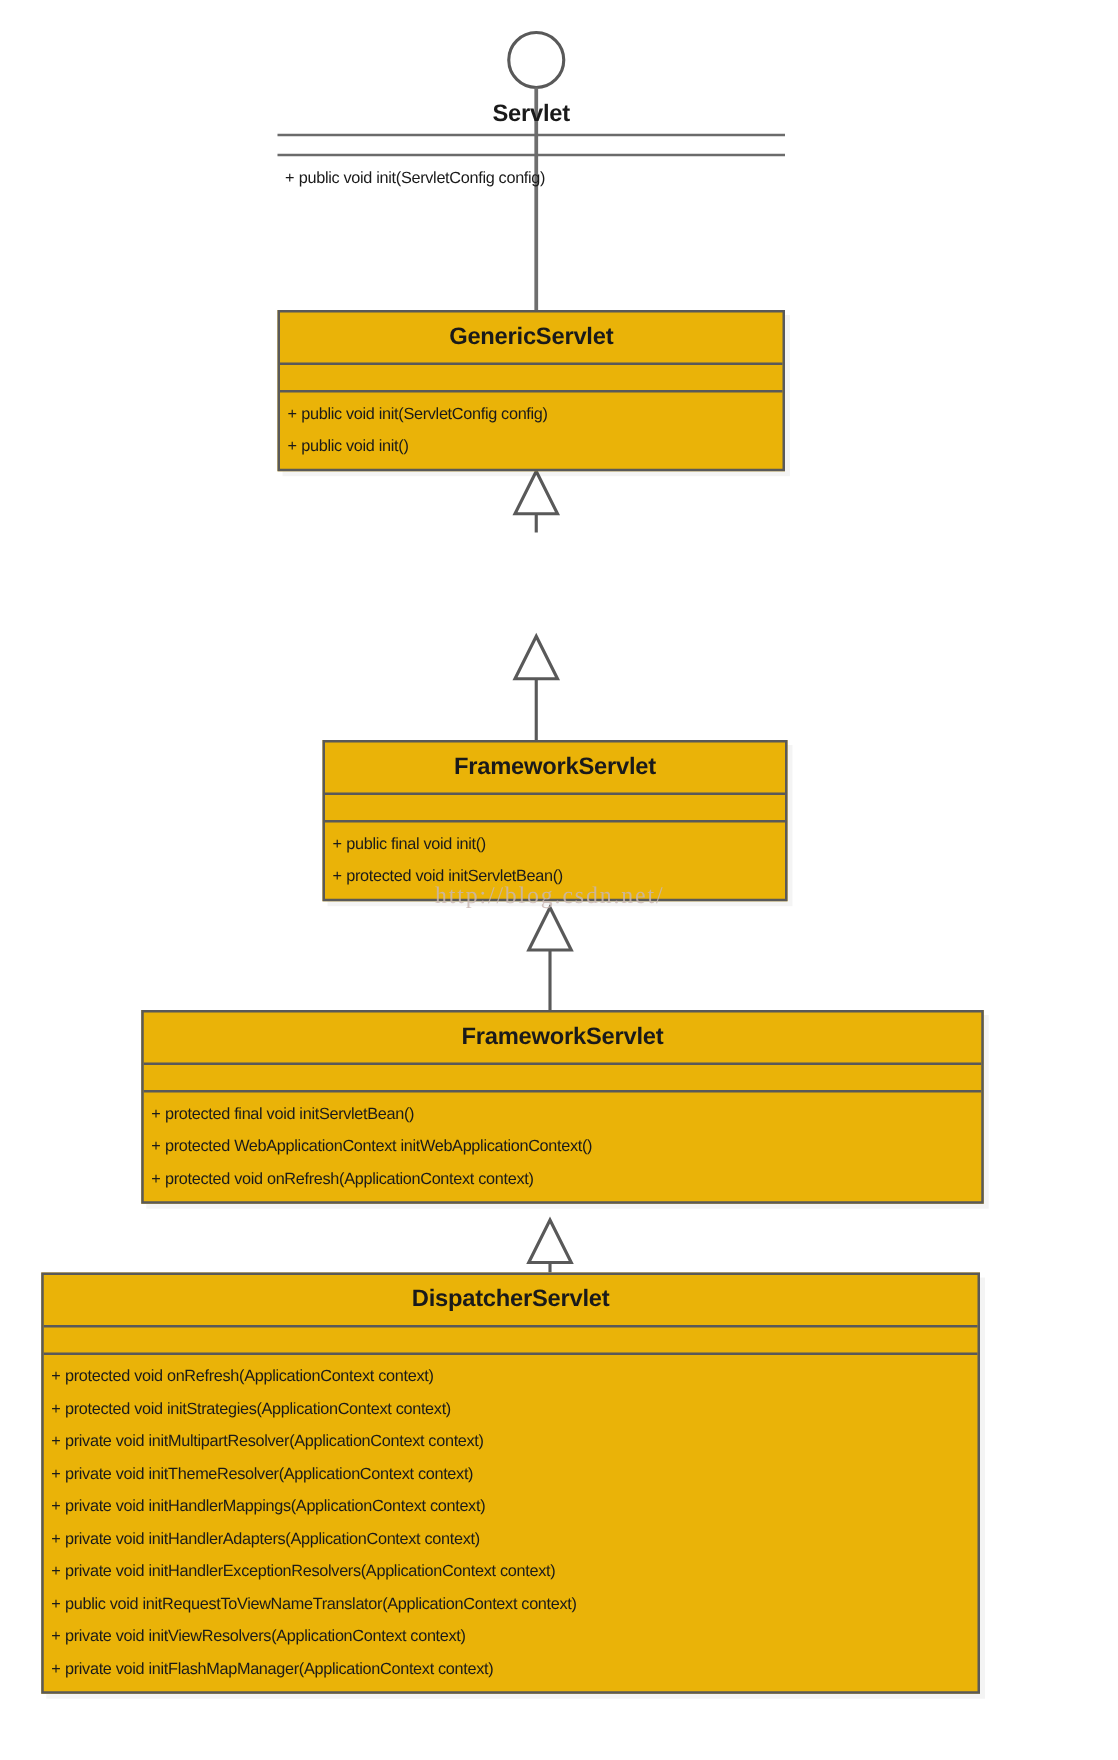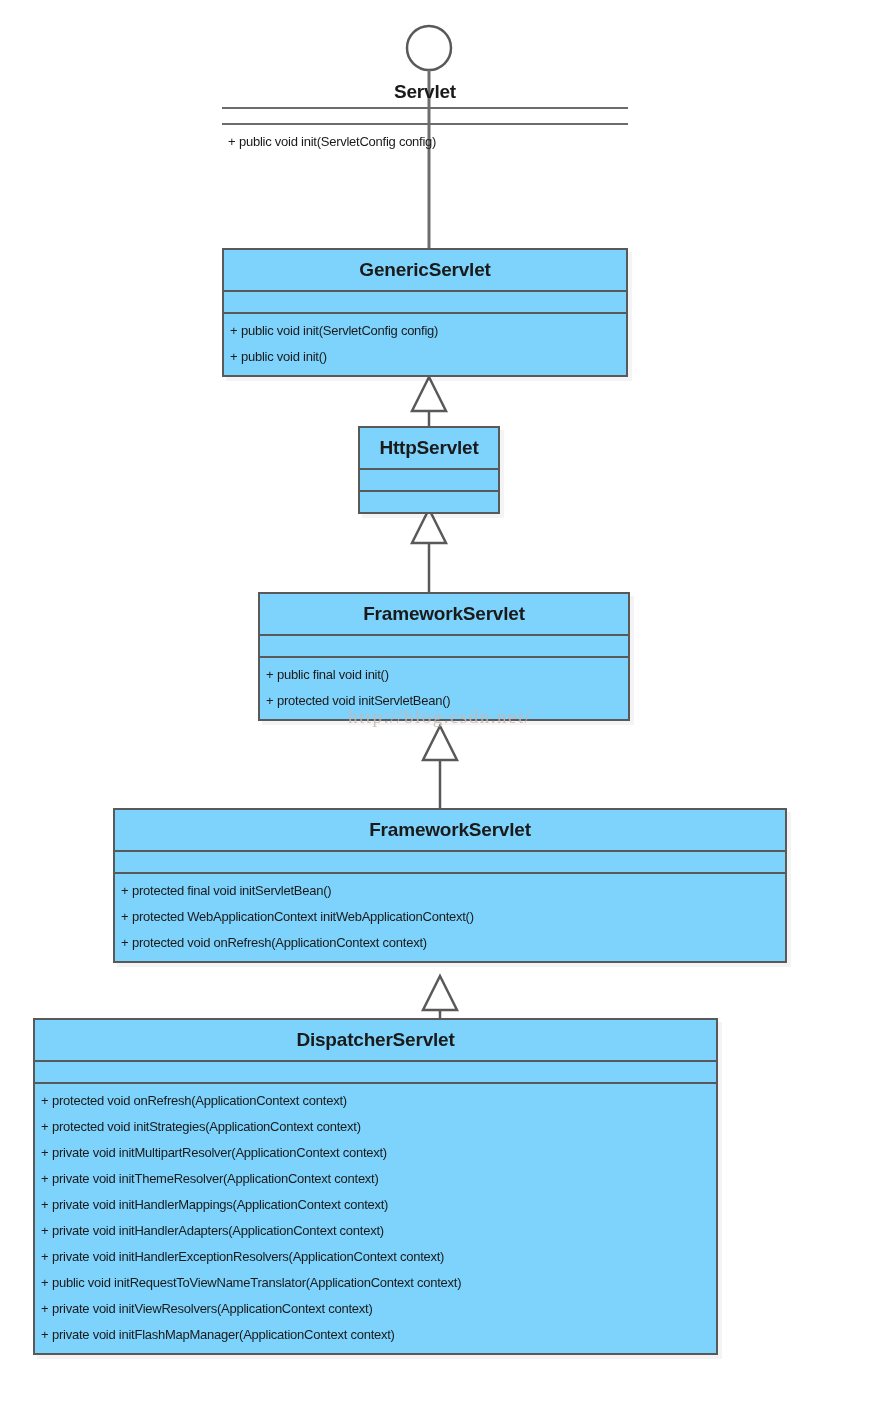--- a/index.html
+++ b/index.html
@@ -25,21 +25,21 @@
     left: 0;
     top: 0;
     width: 894px;
     height: 1408px;
     pointer-events: none;
   }
   
   .uml-class {
     position: absolute;
     box-sizing: border-box;
-    background: #7dd3fc;
+    background: #eab308;
     border: 2px solid #595959;
     box-shadow: 4px 4px 0 0 rgba(0,0,0,0.045);
     z-index: 2;
   }
   .uml-class.borderless {
     border: none;
     box-shadow: none;
     background: transparent;
   }
   .cls-name {
@@ -146,27 +146,20 @@
     <div class="cls-name">GenericServlet</div>
     <div class="compartment-sep"></div>
     <div class="cls-attrs"></div>
     <div class="compartment-sep"></div>
     <div class="cls-ops">
       <div class="op"><span class="vis">+</span><span>public void init(ServletConfig config)</span></div>
       <div class="op"><span class="vis">+</span><span>public void init()</span></div>
     </div>
   </div>
 
-  <div class="uml-class" id="box-http-servlet" style="left:358px; top:426px; width:142px;">
-    <div class="cls-name">HttpServlet</div>
-    <div class="compartment-sep"></div>
-    <div class="cls-attrs"></div>
-    <div class="compartment-sep"></div>
-    <div class="cls-attrs"></div>
-  </div>
 
   <div class="uml-class" id="box-http-servlet-bean" style="left:258px; top:592px; width:372px;">
     <div class="cls-name">FrameworkServlet</div>
     <div class="compartment-sep"></div>
     <div class="cls-attrs"></div>
     <div class="compartment-sep"></div>
     <div class="cls-ops">
       <div class="op"><span class="vis">+</span><span>public final void init()</span></div>
       <div class="op"><span class="vis">+</span><span>protected void initServletBean()</span></div>
     </div>
@@ -177,21 +170,21 @@
     <div class="compartment-sep"></div>
     <div class="cls-attrs"></div>
     <div class="compartment-sep"></div>
     <div class="cls-ops">
       <div class="op"><span class="vis">+</span><span>protected final void initServletBean()</span></div>
       <div class="op"><span class="vis">+</span><span>protected WebApplicationContext initWebApplicationContext()</span></div>
       <div class="op"><span class="vis">+</span><span>protected void onRefresh(ApplicationContext context)</span></div>
     </div>
   </div>
 
-  <div class="uml-class" id="box-dispatcher-servlet" style="left:33px; top:1018px; width:685px;">
+  <div class="uml-class" id="box-dispatcher-servlet" style="left:33px; top:1018px; width:751px;">
     <div class="cls-name">DispatcherServlet</div>
     <div class="compartment-sep"></div>
     <div class="cls-attrs"></div>
     <div class="compartment-sep"></div>
     <div class="cls-ops">
       <div class="op"><span class="vis">+</span><span>protected void onRefresh(ApplicationContext context)</span></div>
       <div class="op"><span class="vis">+</span><span>protected void initStrategies(ApplicationContext context)</span></div>
       <div class="op"><span class="vis">+</span><span>private void initMultipartResolver(ApplicationContext context)</span></div>
       <div class="op"><span class="vis">+</span><span>private void initThemeResolver(ApplicationContext context)</span></div>
       <div class="op"><span class="vis">+</span><span>private void initHandlerMappings(ApplicationContext context)</span></div>

